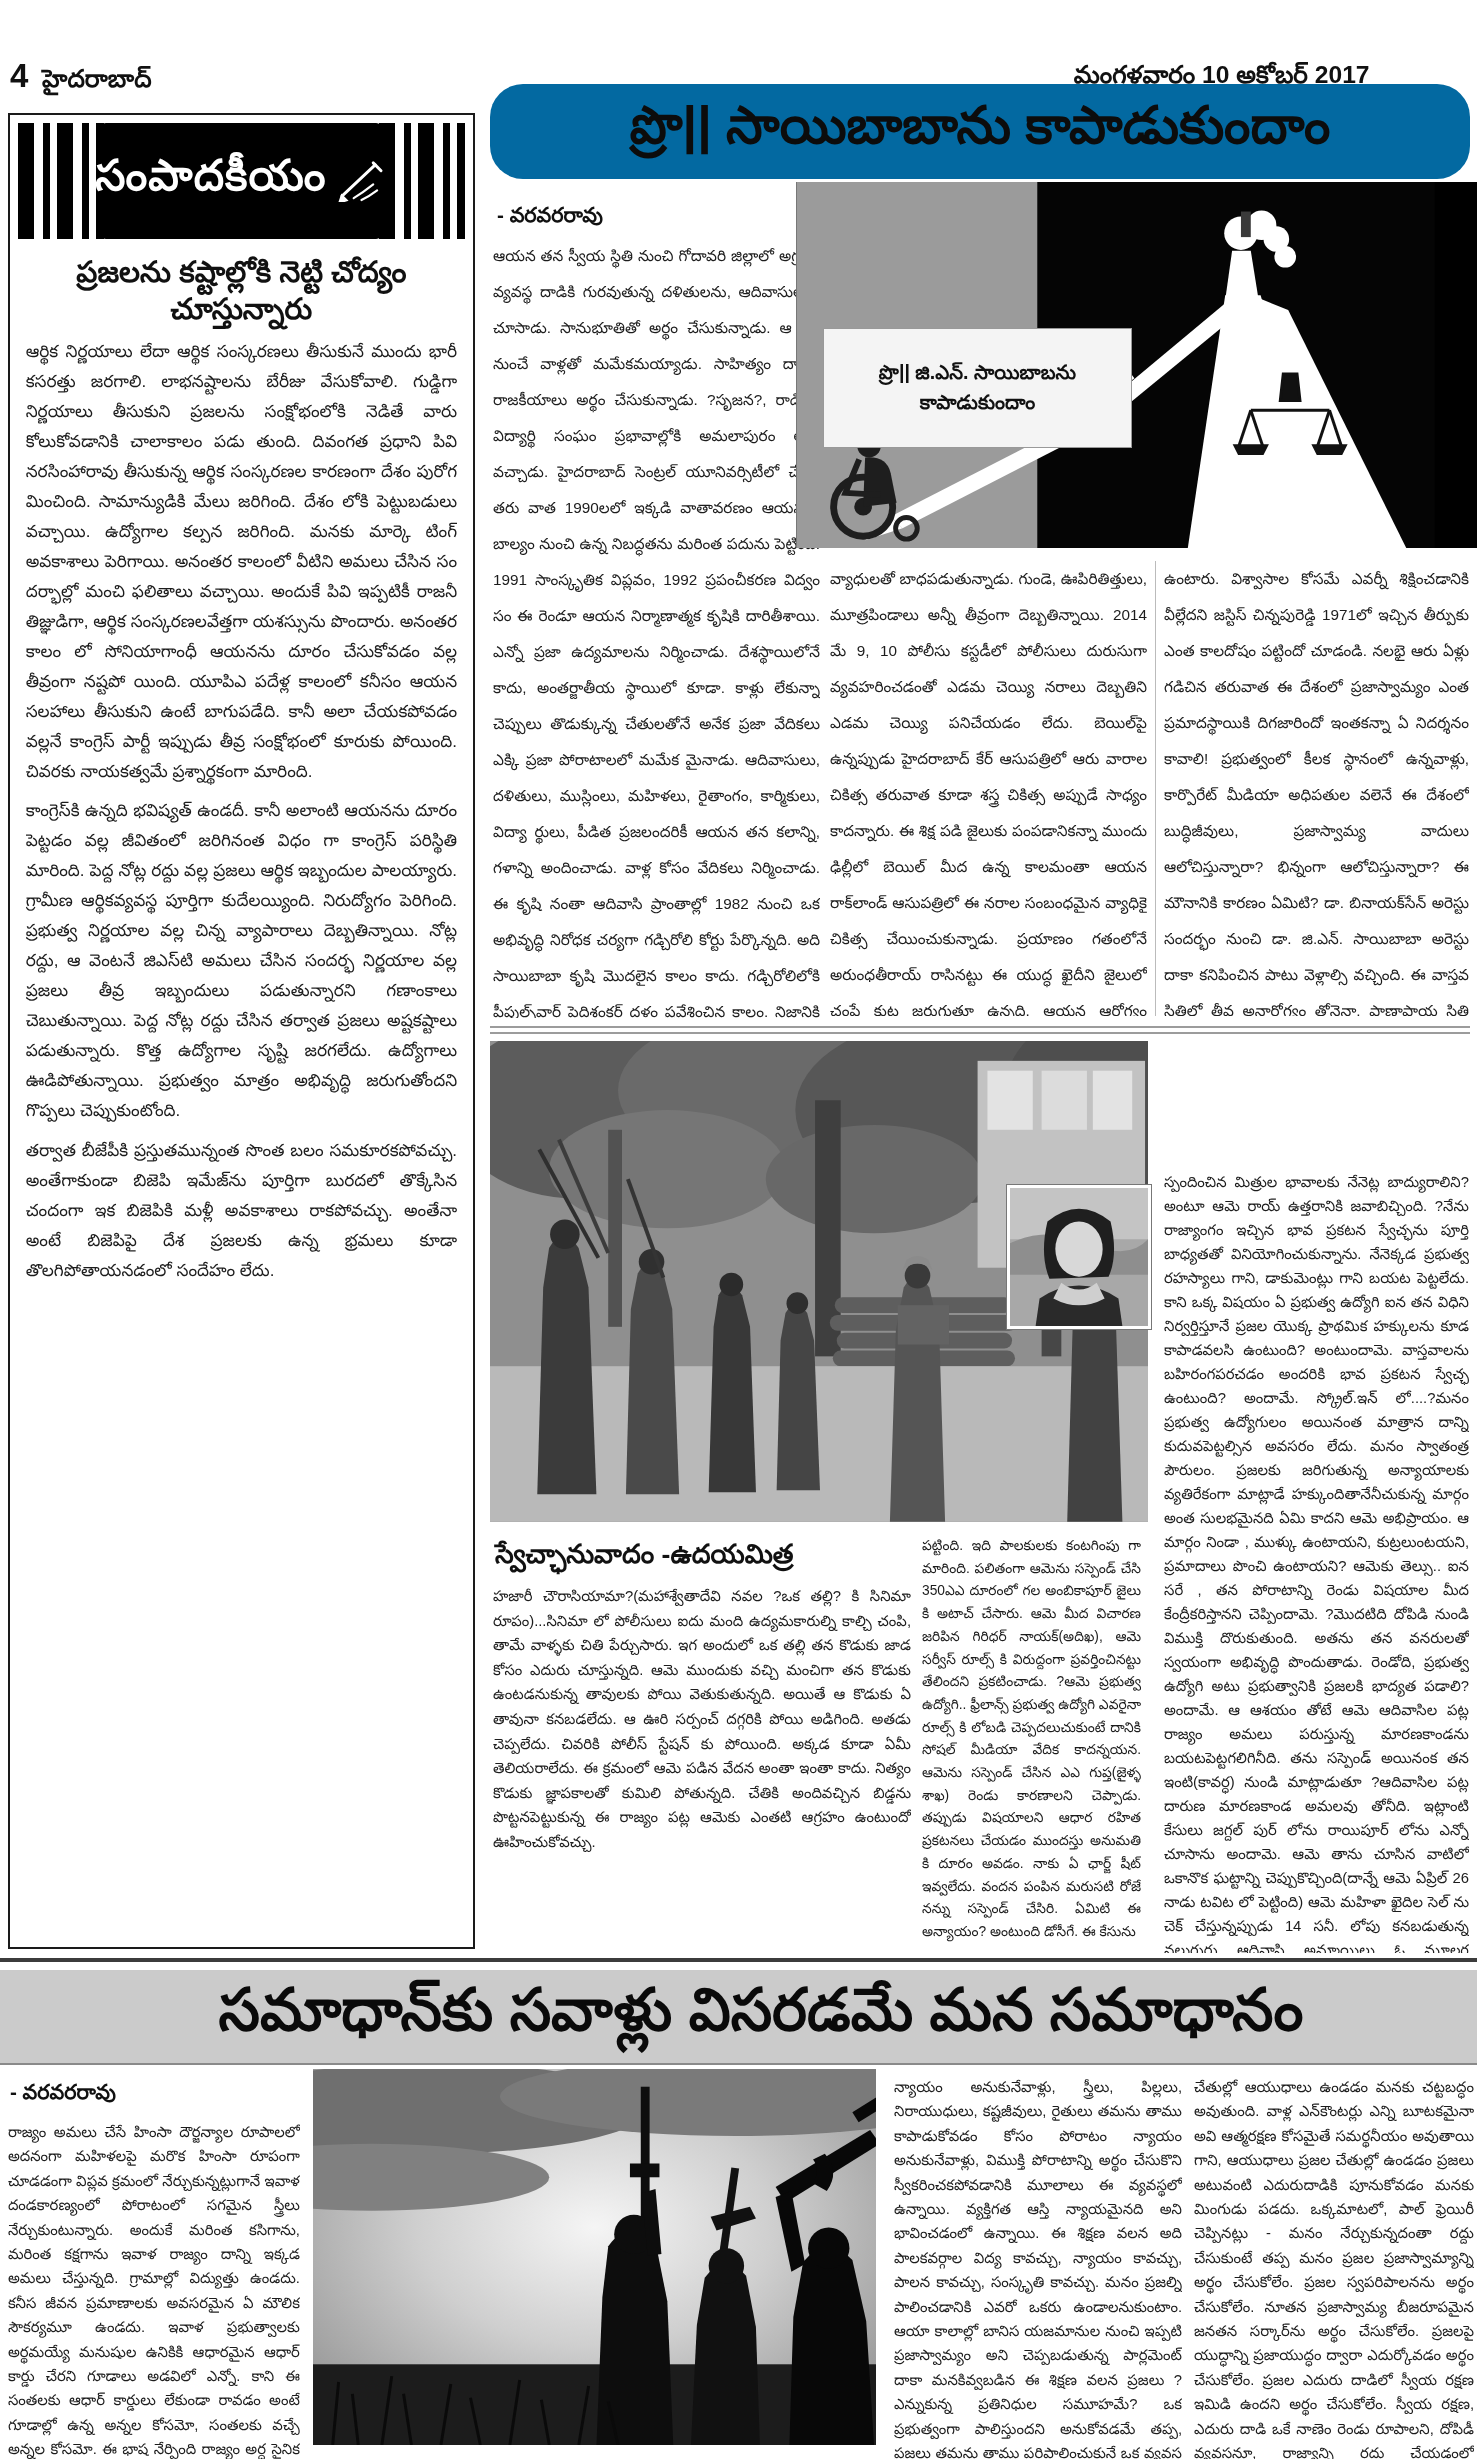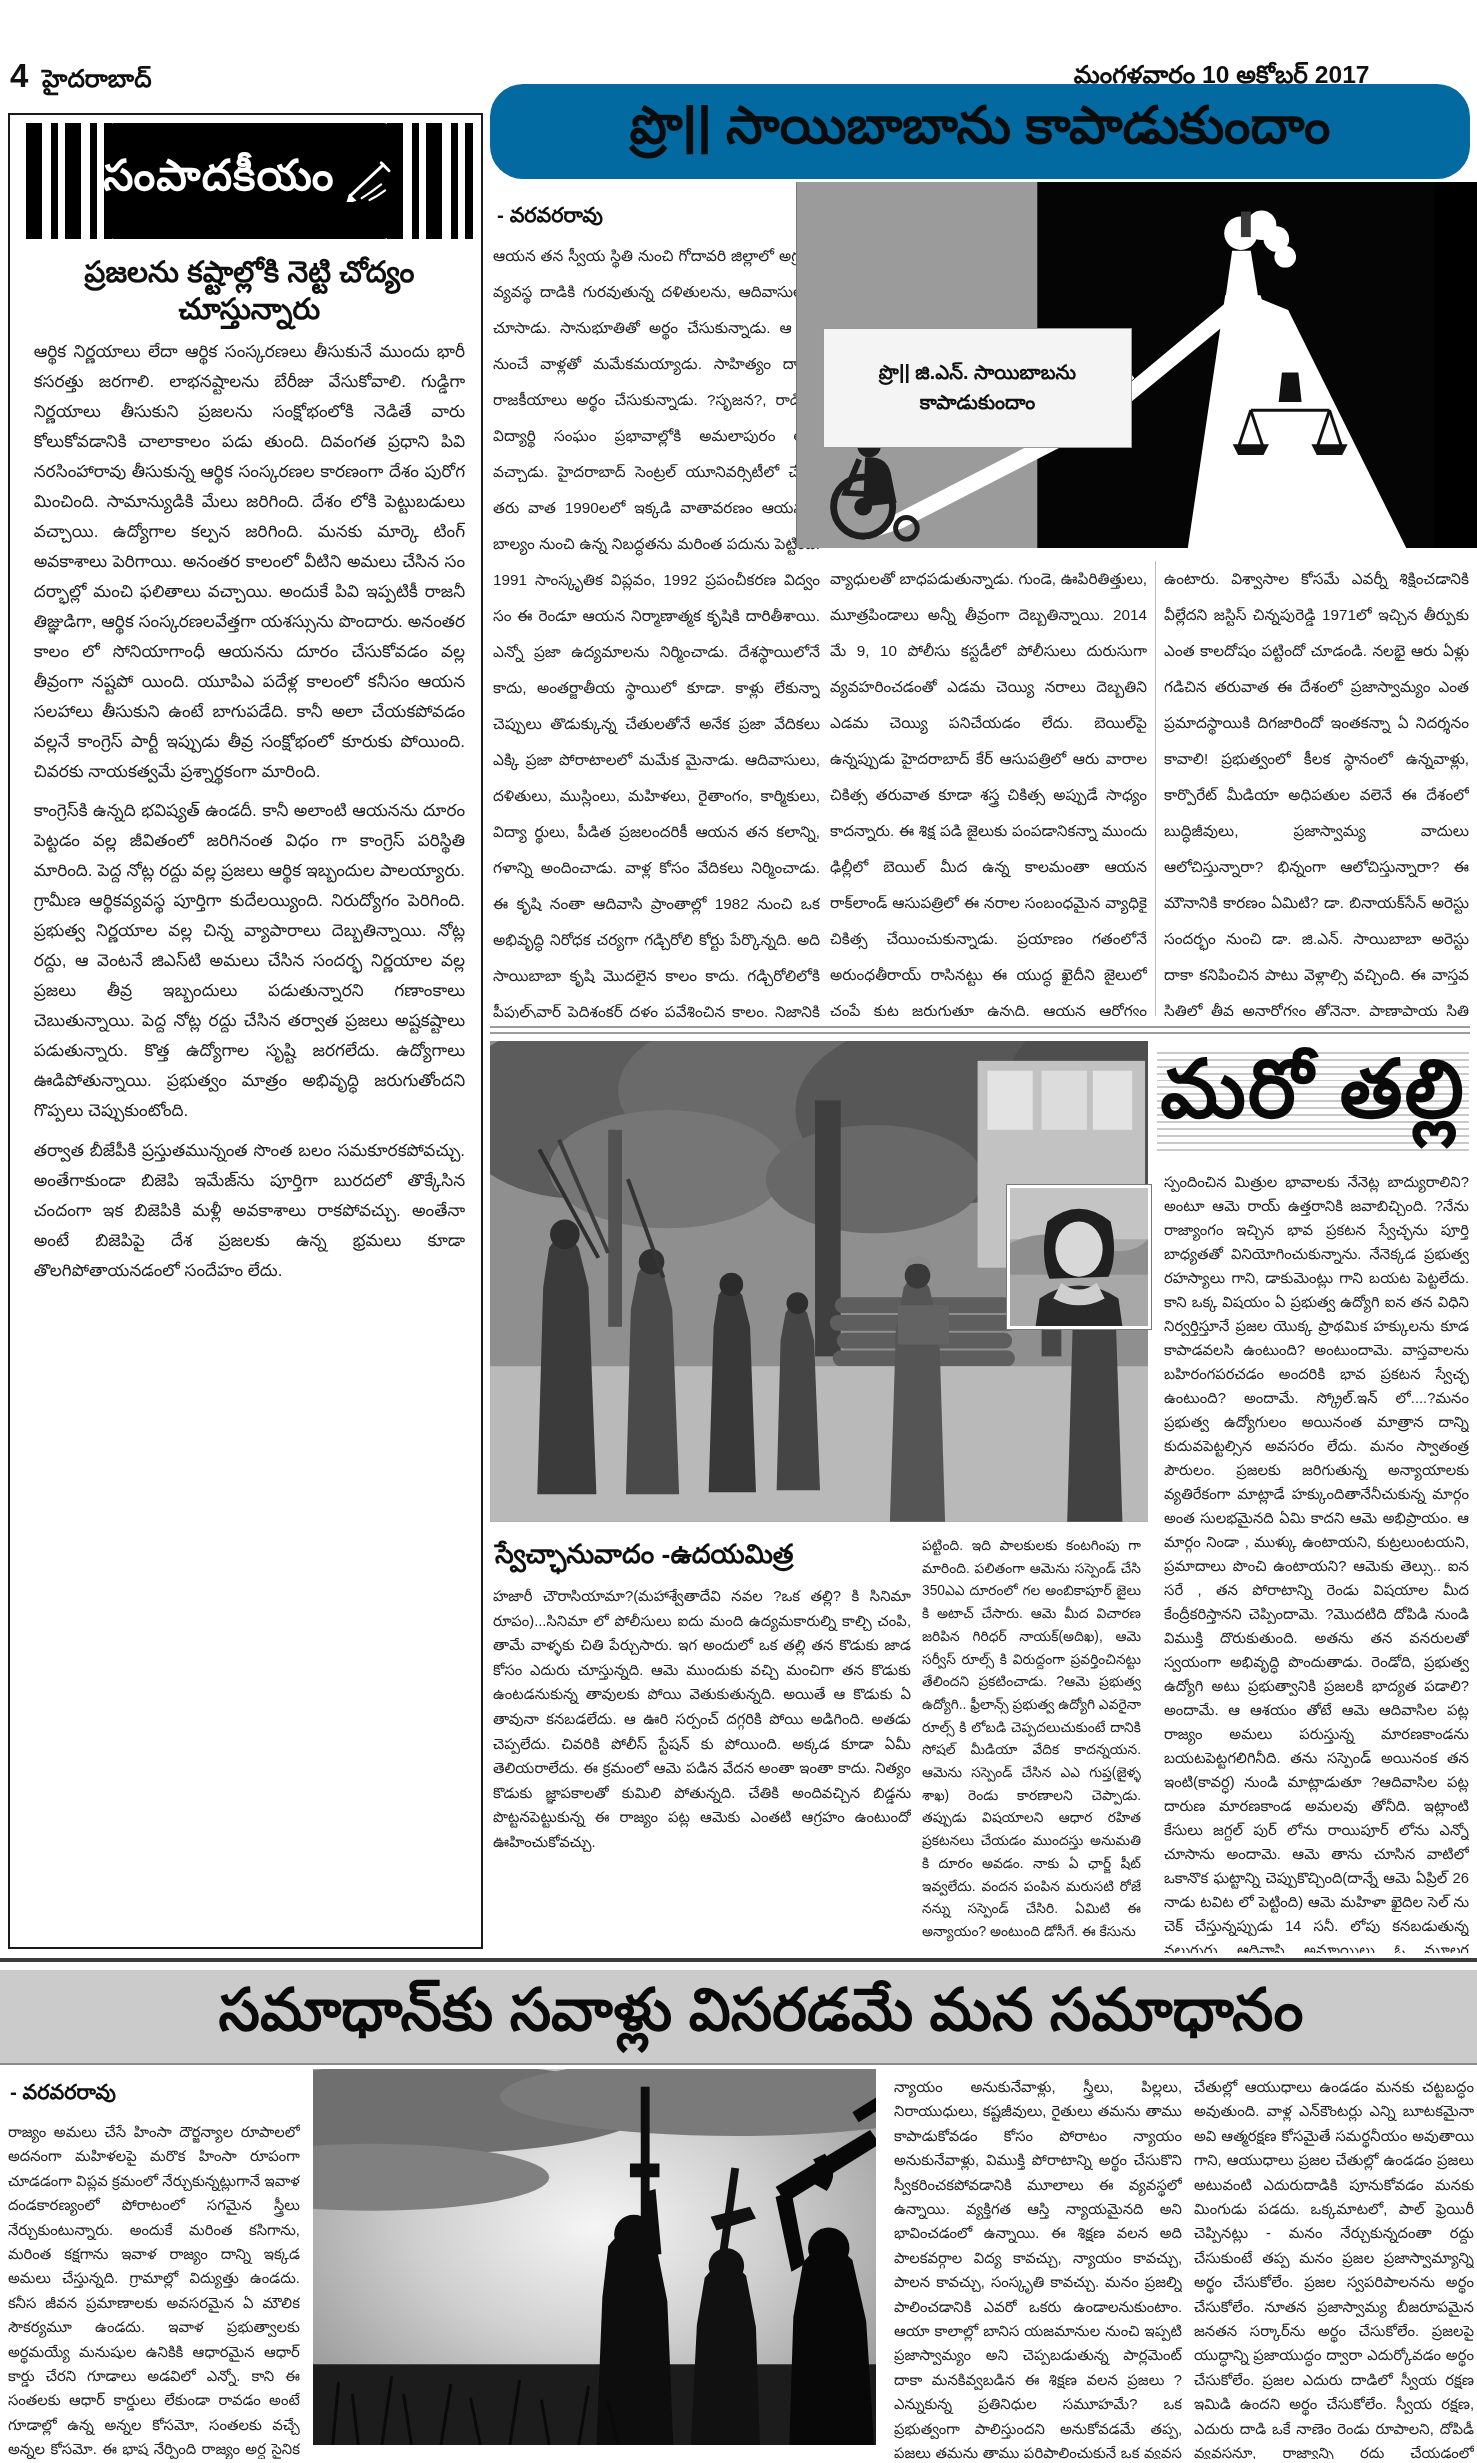--- a/index.html
+++ b/index.html
@@ -45,21 +45,21 @@
 <body>
 
 <div class="page">
 
   <div class="abs" style="left:9.9px;top:57px;display:flex;align-items:baseline;gap:13.8px;">
     <span class="pageno">4</span>
     <span class="city">హైదరాబాద్</span>
   </div>
   <div class="abs date" style="right:9.9px;top:61px;width:493px;">మంగళవారం 10 అక్టోబర్ 2017</div>
 
-  <div class="abs edbox" style="left:7.9px;top:113px;width:463px;height:1832px;padding-left:8px;">
+  <div class="abs edbox" style="left:7.9px;top:113px;width:463px;height:1832px;">
     <div class="mast-wrap">
       <div class="mast-bars"></div>
       <div class="mast-center">
         <span class="mast-title">సంపాదకీయం</span>
         <span style="display:inline-flex;">
           <svg width="51" height="43" viewBox="0 0 52 44">
             <g stroke="#fff" stroke-width="3" fill="none" stroke-linecap="round">
               <path d="M6 38 L40 6"></path>
               <path d="M38 4 L46 12"></path>
               <path d="M6 38 l-2 6 6 -2 z" fill="#fff"></path>
@@ -203,23 +203,20 @@
       <rect width="140" height="140" fill="#a8a8a8"></rect>
       <rect x="0" y="0" width="140" height="52" fill="#c4c4c4"></rect>
       <path d="M0 56 q40 -18 80 0 t60 -4 v36 h-140 z" fill="#8e8e8e"></path>
       <path d="M38 34 q32 -26 64 0 q8 34 -2 56 l-60 2 q-10 -24 -2 -58" fill="#1f1f1f"></path>
       <ellipse cx="70" cy="62" rx="24" ry="28" fill="#d8d8d8"></ellipse>
       <path d="M30 112 q40 -26 80 0 l4 28 h-88 z" fill="#2a2a2a"></path>
       <path d="M52 96 q18 14 36 0 l8 16 q-26 14 -52 0 z" fill="#cfcfcf"></path>
     </svg>
   </div>
 
-  <div class="abs mt-band" style="left:1157px;top:1047px;width:312px;height:104px;">
-    <span class="mt-head">మరో తల్లి</span>
-  </div>
   <div class="abs jtext" style="left:1164px;top:1170px;width:305px;height:783px;font-size:14.8px;line-height:24px;">
     <p>స్పందించిన మిత్రుల భావాలకు నేనెట్ల బాద్యురాలిని? అంటూ ఆమె రాయ్ ఉత్తరానికి జవాబిచ్చింది. ?నేను రాజ్యాంగం ఇచ్చిన భావ ప్రకటన స్వేచ్ఛను పూర్తి బాధ్యతతో వినియోగించుకున్నాను. నేనెక్కడ ప్రభుత్వ రహస్యాలు గాని, డాకుమెంట్లు గాని బయట పెట్టలేదు. కాని ఒక్క విషయం ఏ ప్రభుత్వ ఉద్యోగి ఐన తన విధిని నిర్వర్తిస్తూనే ప్రజల యొక్క ప్రాథమిక హక్కులను కూడ కాపాడవలసి ఉంటుంది? అంటుందామె. వాస్తవాలను బహిరంగపరచడం అందరికి భావ ప్రకటన స్వేచ్ఛ ఉంటుంది? అందామే. స్క్రోల్.ఇన్ లో....?మనం ప్రభుత్వ ఉద్యోగులం అయినంత మాత్రాన దాన్ని కుదువపెట్టల్సిన అవసరం లేదు. మనం స్వాతంత్ర పౌరులం. ప్రజలకు జరిగుతున్న అన్యాయాలకు వ్యతిరేకంగా మాట్లాడే హక్కుందితానేనీచుకున్న మార్గం అంత సులభమైనది ఏమి కాదని ఆమె అభిప్రాయం. ఆ మార్గం నిండా , ముళ్కు ఉంటాయని, కుట్రలుంటయని, ప్రమాదాలు పొంచి ఉంటాయని? ఆమెకు తెల్సు.. ఐన సరే , తన పోరాటాన్ని రెండు విషయాల మీద కేంద్రీకరిస్తానని చెప్పిందామె. ?మొదటిది దోపిడి నుండి విముక్తి దొరుకుతుంది. అతను తన వనరులతో స్వయంగా అభివృద్ధి పొందుతాడు. రెండోది, ప్రభుత్వ ఉద్యోగి అటు ప్రభుత్వానికి ప్రజలకి భాద్యత పడాలి? అందామే. ఆ ఆశయం తోటే ఆమె ఆదివాసిల పట్ల రాజ్యం అమలు పరుస్తున్న మారణకాండను బయటపెట్టగలిగినీది. తను సస్పెండ్ అయినంక తన ఇంటి(కావర్ధ) నుండి మాట్లాడుతూ ?ఆదివాసిల పట్ల దారుణ మారణకాండ అమలవు తోనీది. ఇట్లాంటి కేసులు జగ్దల్ పుర్ లోను రాయిపూర్ లోను ఎన్నో చూసాను అందామె. ఆమె తాను చూసిన వాటిలో ఒకానొక ఘట్టాన్ని చెప్పుకొచ్చింది(దాన్నే ఆమె ఏప్రిల్ 26 నాడు టవిట లో పెట్టింది) ఆమె మహిళా ఖైదిల సెల్ ను చెక్ చేస్తున్నప్పుడు 14 సనీ. లోపు కనబడుతున్న నలుగురు ఆదివాసి అమ్మాయిలు ఓ మూలగ వణుకుతూ నిలబడడం చూసింది. ఆమె వాళ్ళ దగ్గరగా వెళ్లి ?ఎందుకు అరెస్ట్ అయ్యారు? అని అడిగితే వాళ్ళు భయం తో నోరు విప్పలేదు. రిపోర్ట్ చేసిందా? అని అడిగితే ?దురదృష్టవశాత్తా అప్పట్లో ఖైదీల మెడికల్ రికార్డు పొందుపరిచే</p>
 
   </div>
 
   <div class="abs sw-head" style="left:495px;top:1539px;text-align:center;">స్వేచ్ఛానువాదం -ఉదయమిత్ర</div>
   <div class="abs jtext" style="left:493px;top:1584px;width:418px;height:364px;font-size:14.8px;line-height:24.6px;">హజారీ చౌరాసియామా?(మహాశ్వేతాదేవి నవల ?ఒక తల్లి? కి సినిమా రూపం)...సినిమా లో పోలీసులు ఐదు మంది ఉద్యమకారుల్ని కాల్చి చంపి, తామే వాళ్ళకు చితి పేర్చుసారు. ఇగ అందులో ఒక తల్లి తన కొడుకు జాడ కోసం ఎదురు చూస్తున్నది. ఆమె ముందుకు వచ్చి మంచిగా తన కొడుకు ఉంటడనుకున్న తావులకు పోయి వెతుకుతున్నది. అయితే ఆ కొడుకు ఏ తావునా కనబడలేదు. ఆ ఊరి సర్పంచ్ దగ్గరికి పోయి అడిగింది. అతడు చెప్పలేదు. చివరికి పోలీస్ స్టేషన్ కు పోయింది. అక్కడ కూడా ఏమీ తెలియరాలేదు. ఈ క్రమంలో ఆమె పడిన వేదన అంతా ఇంతా కాదు. నిత్యం కొడుకు జ్ఞాపకాలతో కుమిలి పోతున్నది. చేతికి అందివచ్చిన బిడ్డను పొట్టనపెట్టుకున్న ఈ రాజ్యం పట్ల ఆమెకు ఎంతటి ఆగ్రహం ఉంటుందో ఊహించుకోవచ్చు.</div>
   <div class="abs jtext" style="left:922px;top:1535px;width:219px;height:414px;font-size:13.8px;line-height:22.7px;">పట్టింది. ఇది పాలకులకు కంటగింపు గా మారింది. పలితంగా ఆమెను సస్పెండ్ చేసి 350ఎఎ దూరంలో గల అంబికాపూర్ జైలు కి అటాచ్ చేసారు. ఆమె మీద విచారణ జరిపిన గిరిధర్ నాయక్(అదిఖ), ఆమె సర్వీస్ రూల్స్ కి విరుద్దంగా ప్రవర్తించినట్టు తేలిందని ప్రకటించాడు. ?ఆమె ప్రభుత్వ ఉద్యోగి.. ఫ్రీలాన్స్ ప్రభుత్వ ఉద్యోగి ఎవరైనా రూల్స్ కి లోబడి చెప్పదలుచుకుంటే దానికి సోషల్ మీడియా వేదిక కాదన్నయన. ఆమెను సస్పెండ్ చేసిన ఎఎ గుప్త(జైళ్ళ శాఖ) రెండు కారణాలని చెప్పాడు. తప్పుడు విషయాలని ఆధార రహిత ప్రకటనలు చేయడం ముందస్తు అనుమతి కి దూరం అవడం. నాకు ఏ ఛార్జ్ షీట్ ఇవ్వలేదు. వందన పంపిన మరుసటి రోజే నన్ను సస్పెండ్ చేసిరి. ఏమిటి ఈ అన్యాయం? అంటుంది డోసీగే. ఈ కేసును</div>
 
   <div class="abs full-rule" style="left:0;top:1958px;width:1478px;height:3.9px;"></div>

